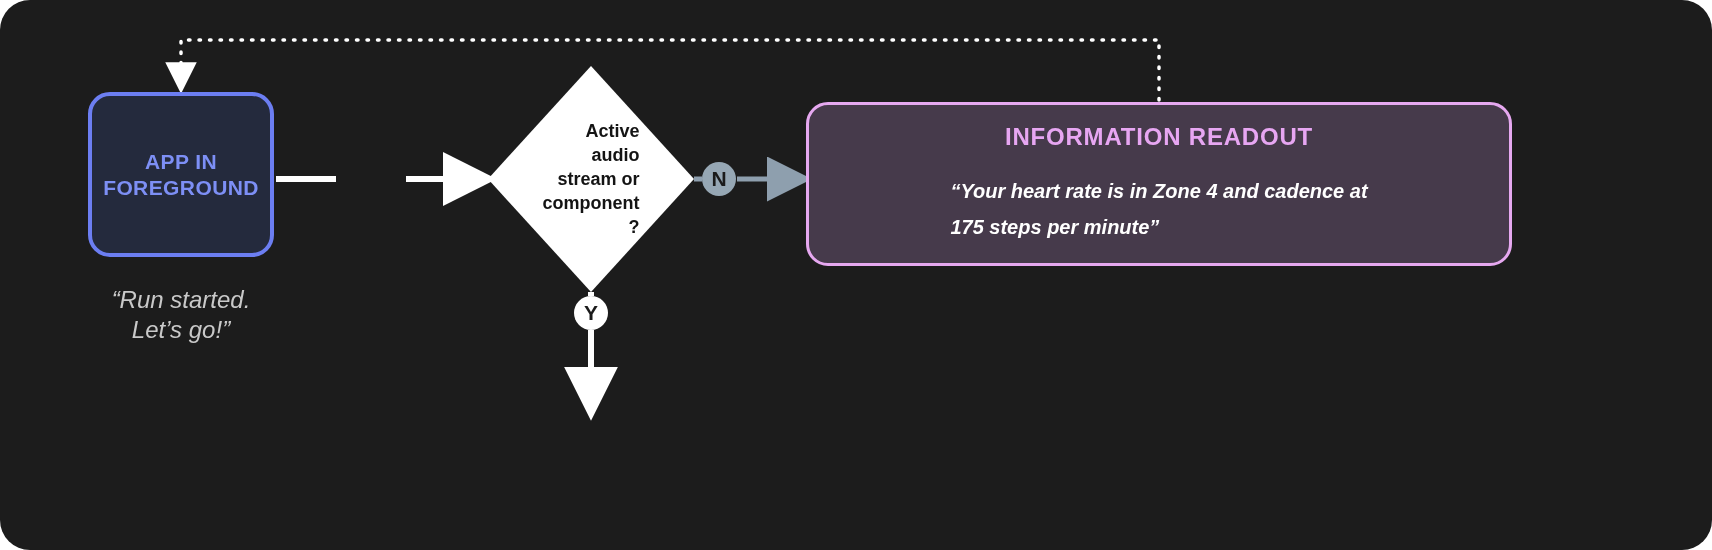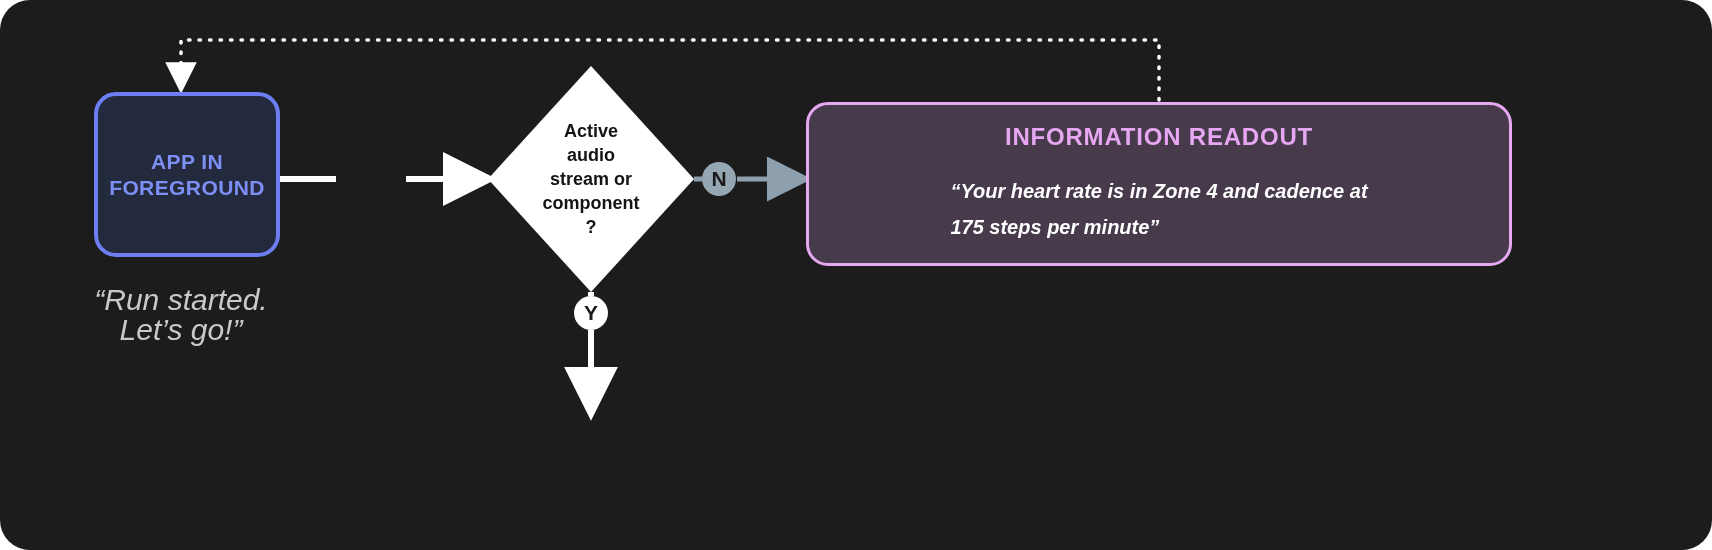--- a/index.html
+++ b/index.html
@@ -20,21 +20,21 @@
     position: absolute;
     inset: 0;
     width: 1712px;
     height: 550px;
     pointer-events: none;
   }
 
   
   #app-node {
     position: absolute;
-    left: 94px;
+    left: 88px;
     top: 92px;
     width: 186px;
     height: 165px;
     box-sizing: border-box;
     background: #242a3d;
     border: 4px solid #6c7ef2;
     border-radius: 22px;
     display: flex;
     align-items: center;
     justify-content: center;
@@ -48,21 +48,21 @@
     text-align: center;
   }
   #app-caption {
     position: absolute;
     left: 70px;
     top: 285px;
     width: 222px;
     text-align: center;
     color: #c9c9c9;
     font-style: italic;
-    font-size: 30px;
+    font-size: 24px;
     line-height: 30px;
   }
 
   
   #tap-group {
     position: absolute;
     left: 330px;
     top: 145px;
     width: 82px;
     text-align: center;
@@ -90,21 +90,21 @@
   #decision-node .dtext {
     position: absolute;
     inset: 0;
     display: flex;
     align-items: center;
     justify-content: center;
     color: #141414;
     font-weight: bold;
     font-size: 18px;
     line-height: 24px;
-    text-align: center;
+    text-align: right;
     white-space: pre-line;
   }
 
   
   .badge {
     position: absolute;
     width: 34px;
     height: 34px;
     border-radius: 50%;
     display: flex;

